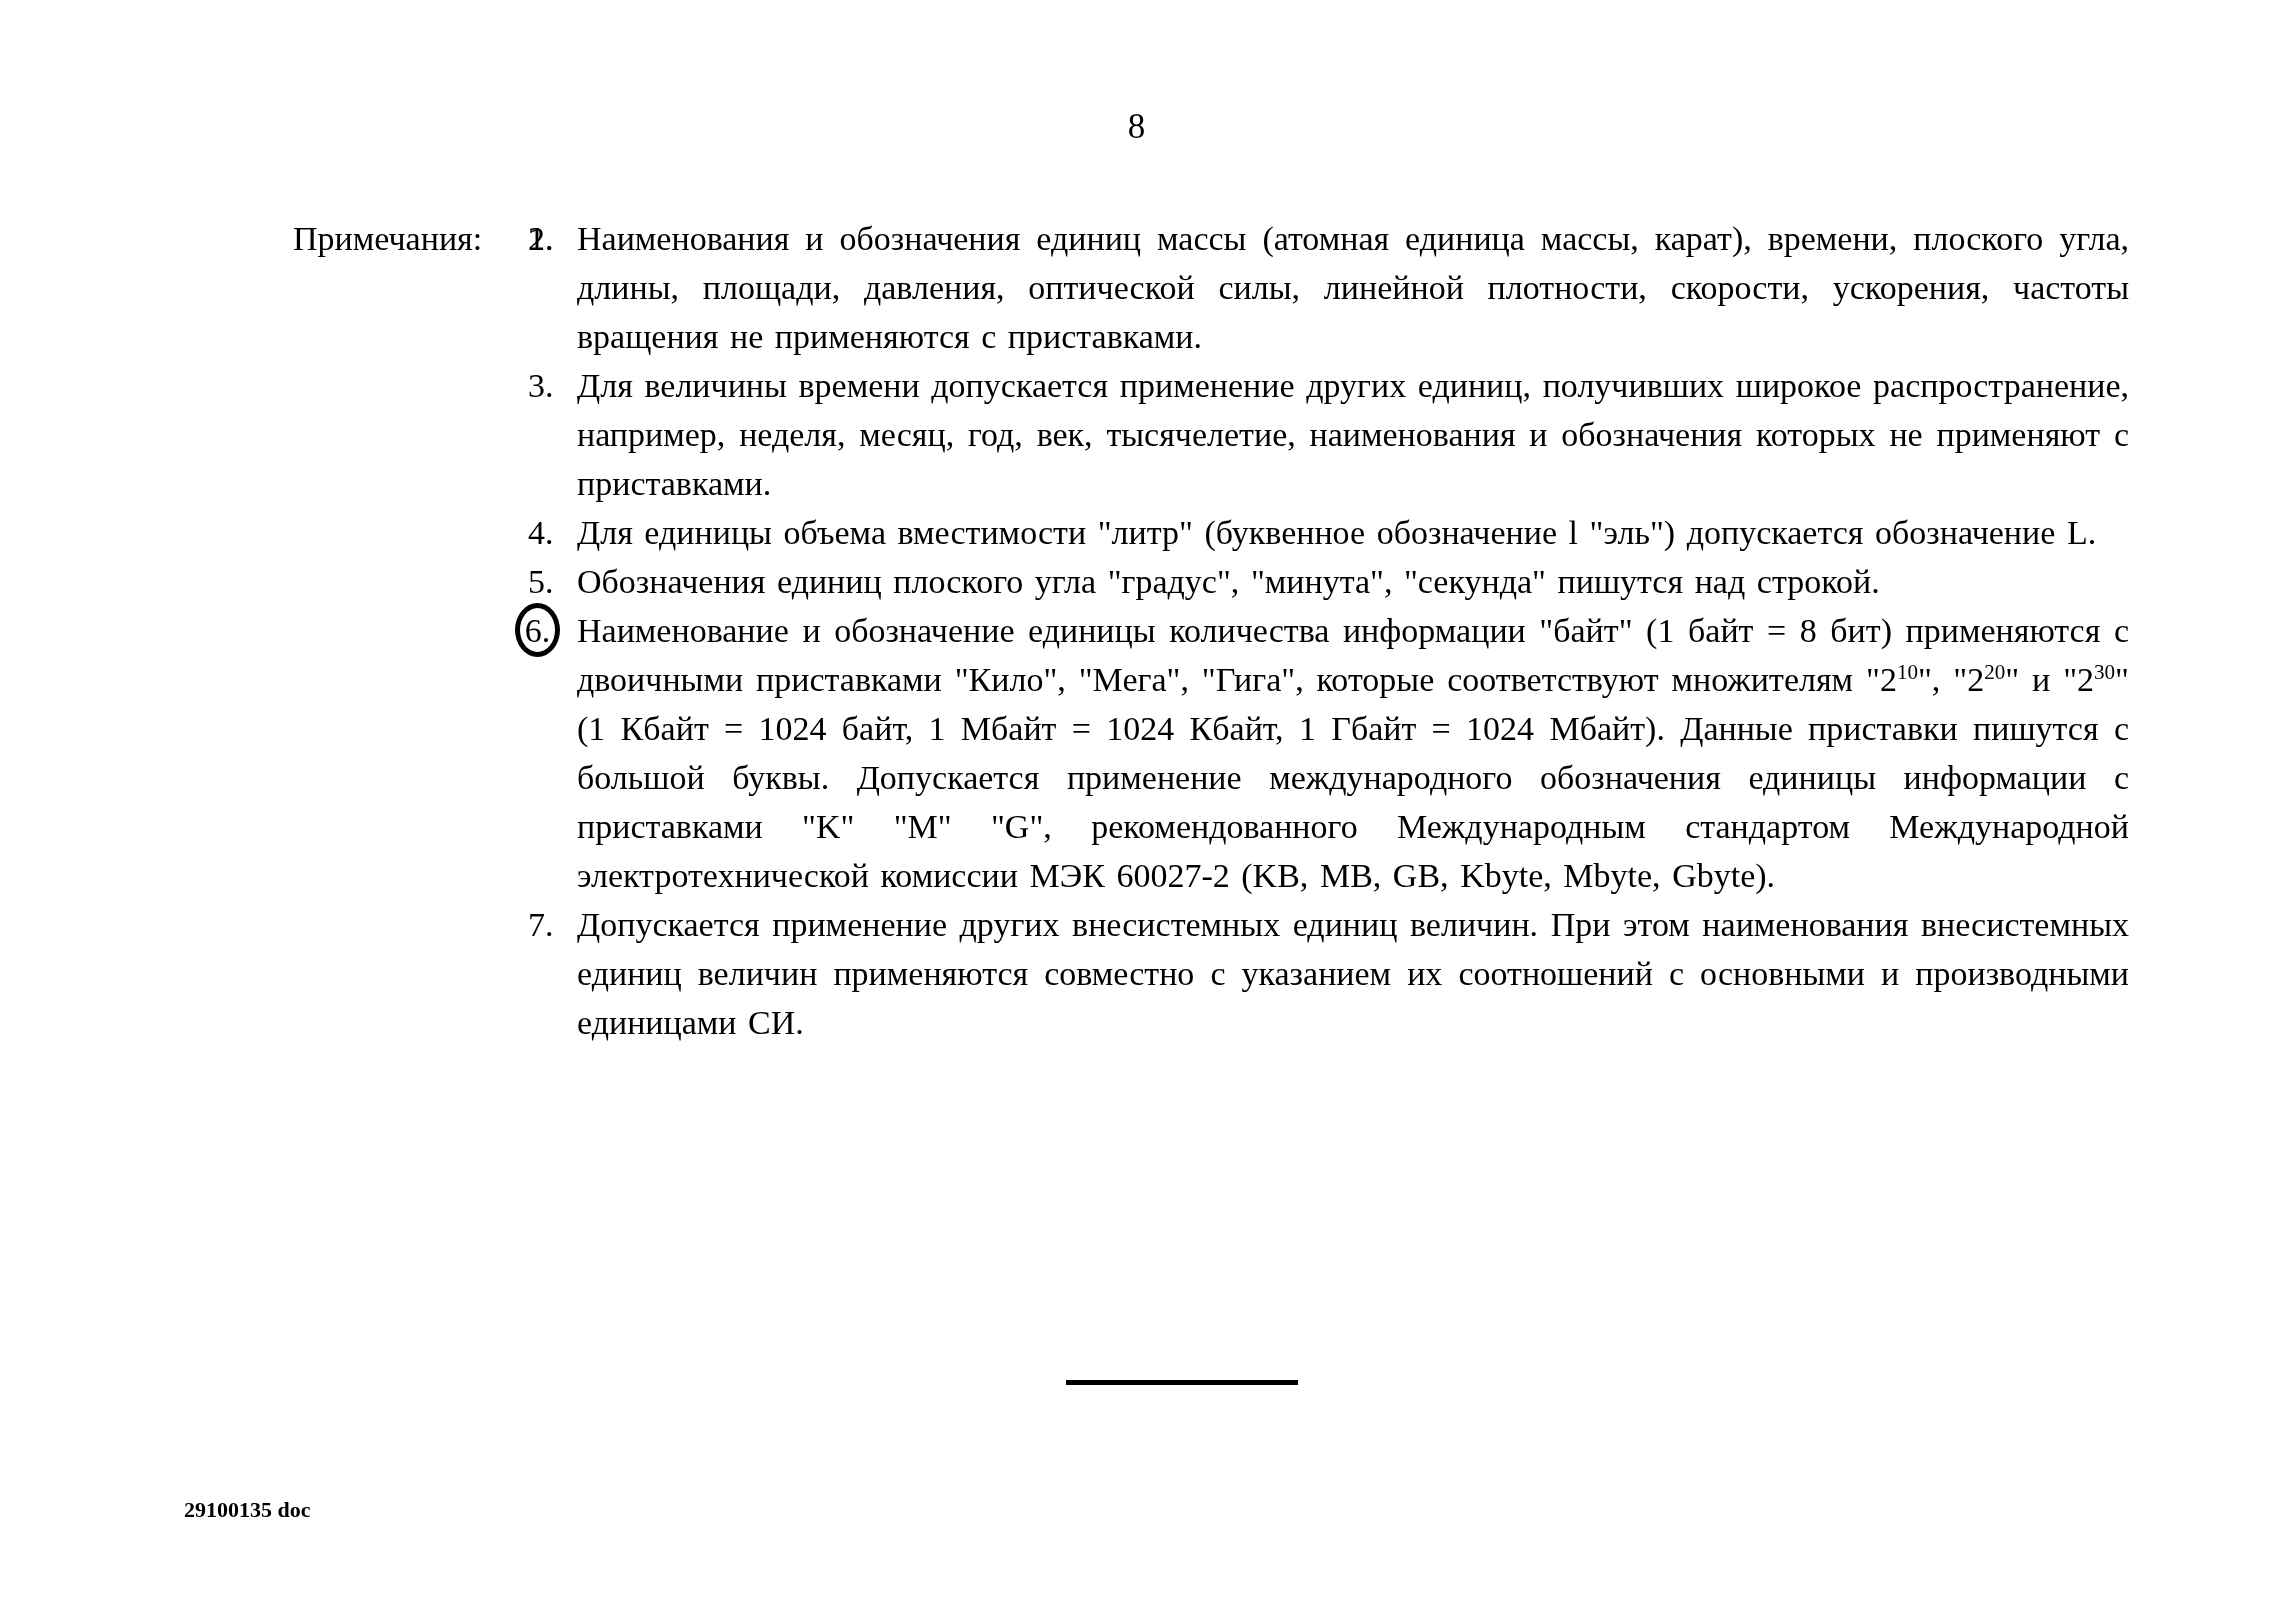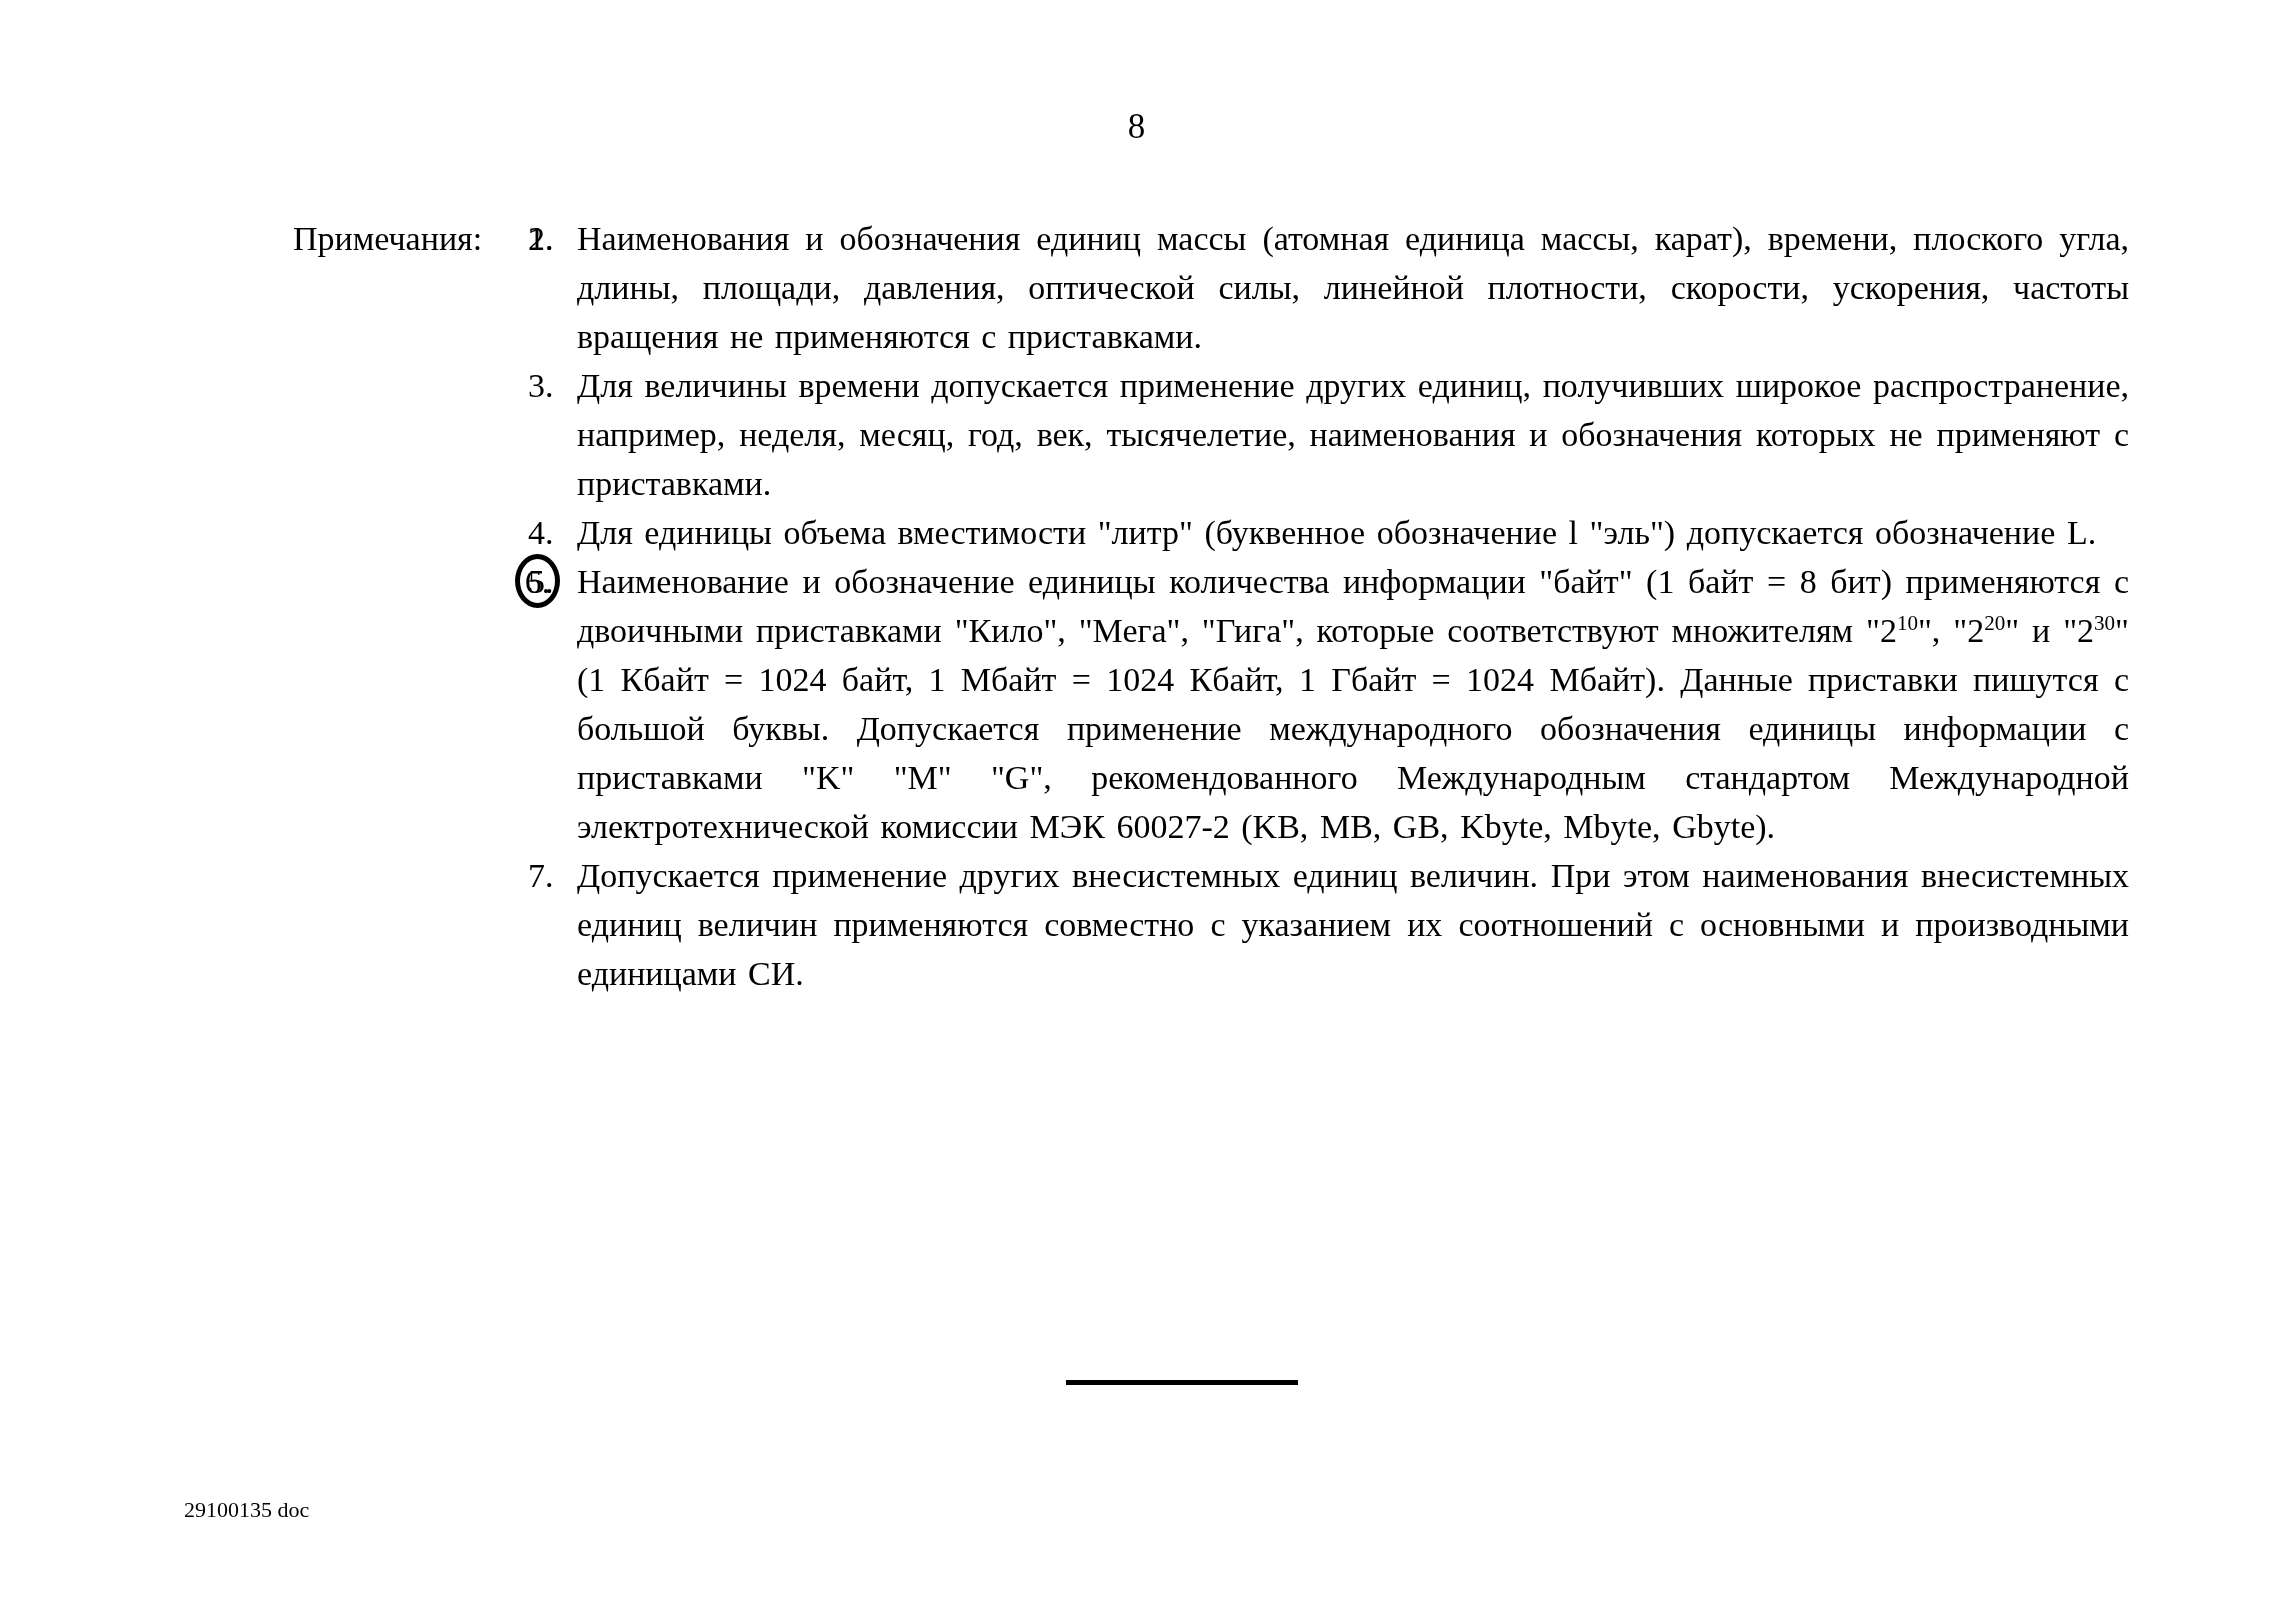--- a/index.html
+++ b/index.html
@@ -75,36 +75,37 @@
     height: 5.2px;
     background: #000000;
   }
   .doc-footer {
     position: absolute;
     left: 184px;
     top: 1497px;
     font-size: 22px;
     line-height: 26px;
     white-space: nowrap;
+    font-weight: bold;
   }
 </style>
 </head>
 <body>
 
 <div class="page">
   <div class="page-number">8</div>
 
   <div class="notes-label">Примечания:</div>
 
   <div class="notes-list">
       <div class="note-item"><span class="note-num">1.</span></div>
       <div class="note-item"><span class="note-num">2.</span><span class="note-text">Наименования и обозначения единиц массы (атомная единица массы, карат), времени, плоского угла, длины, площади, давления, оптической силы, линейной плотности, скорости, ускорения, частоты вращения не применяются с приставками.</span></div>
       <div class="note-item"><span class="note-num">3.</span><span class="note-text">Для величины времени допускается применение других единиц, получивших широкое распространение, например, неделя, месяц, год, век, тысячелетие, наименования и обозначения которых не применяют с приставками.</span></div>
       <div class="note-item"><span class="note-num">4.</span><span class="note-text">Для единицы объема вместимости "литр" (буквенное обозначение l "эль") допускается обозначение L.</span></div>
-      <div class="note-item"><span class="note-num">5.</span></div>
+      <div class="note-item"><span class="note-num">5.</span><span class="note-text">Обозначения единиц плоского угла "градус", "минута", "секунда" пишутся над строкой.</span></div>
       <div class="note-item"><span class="note-num circled">6.</span><span class="note-text">Наименование и обозначение единицы количества информации "байт" (1 байт = 8 бит) применяются с двоичными приставками "Кило", "Мега", "Гига", которые соответствуют множителям "2<sup>10</sup>", "2<sup>20</sup>" и "2<sup>30</sup>" (1 Кбайт = 1024 байт, 1 Мбайт = 1024 Кбайт, 1 Гбайт = 1024 Мбайт). Данные приставки пишутся с большой буквы. Допускается применение международного обозначения единицы информации с приставками "K" "M" "G", рекомендованного Международным стандартом Международной электротехнической комиссии МЭК 60027-2 (KB, MB, GB, Kbyte, Mbyte, Gbyte).</span></div>
       <div class="note-item"><span class="note-num">7.</span><span class="note-text">Допускается применение других внесистемных единиц величин. При этом наименования внесистемных единиц величин применяются совместно с указанием их соотношений с основными и производными единицами СИ.</span></div>
     </div>
 
   <div class="separator-line"></div>
 
   <div class="doc-footer">29100135 doc</div>
 </div>
 
 

